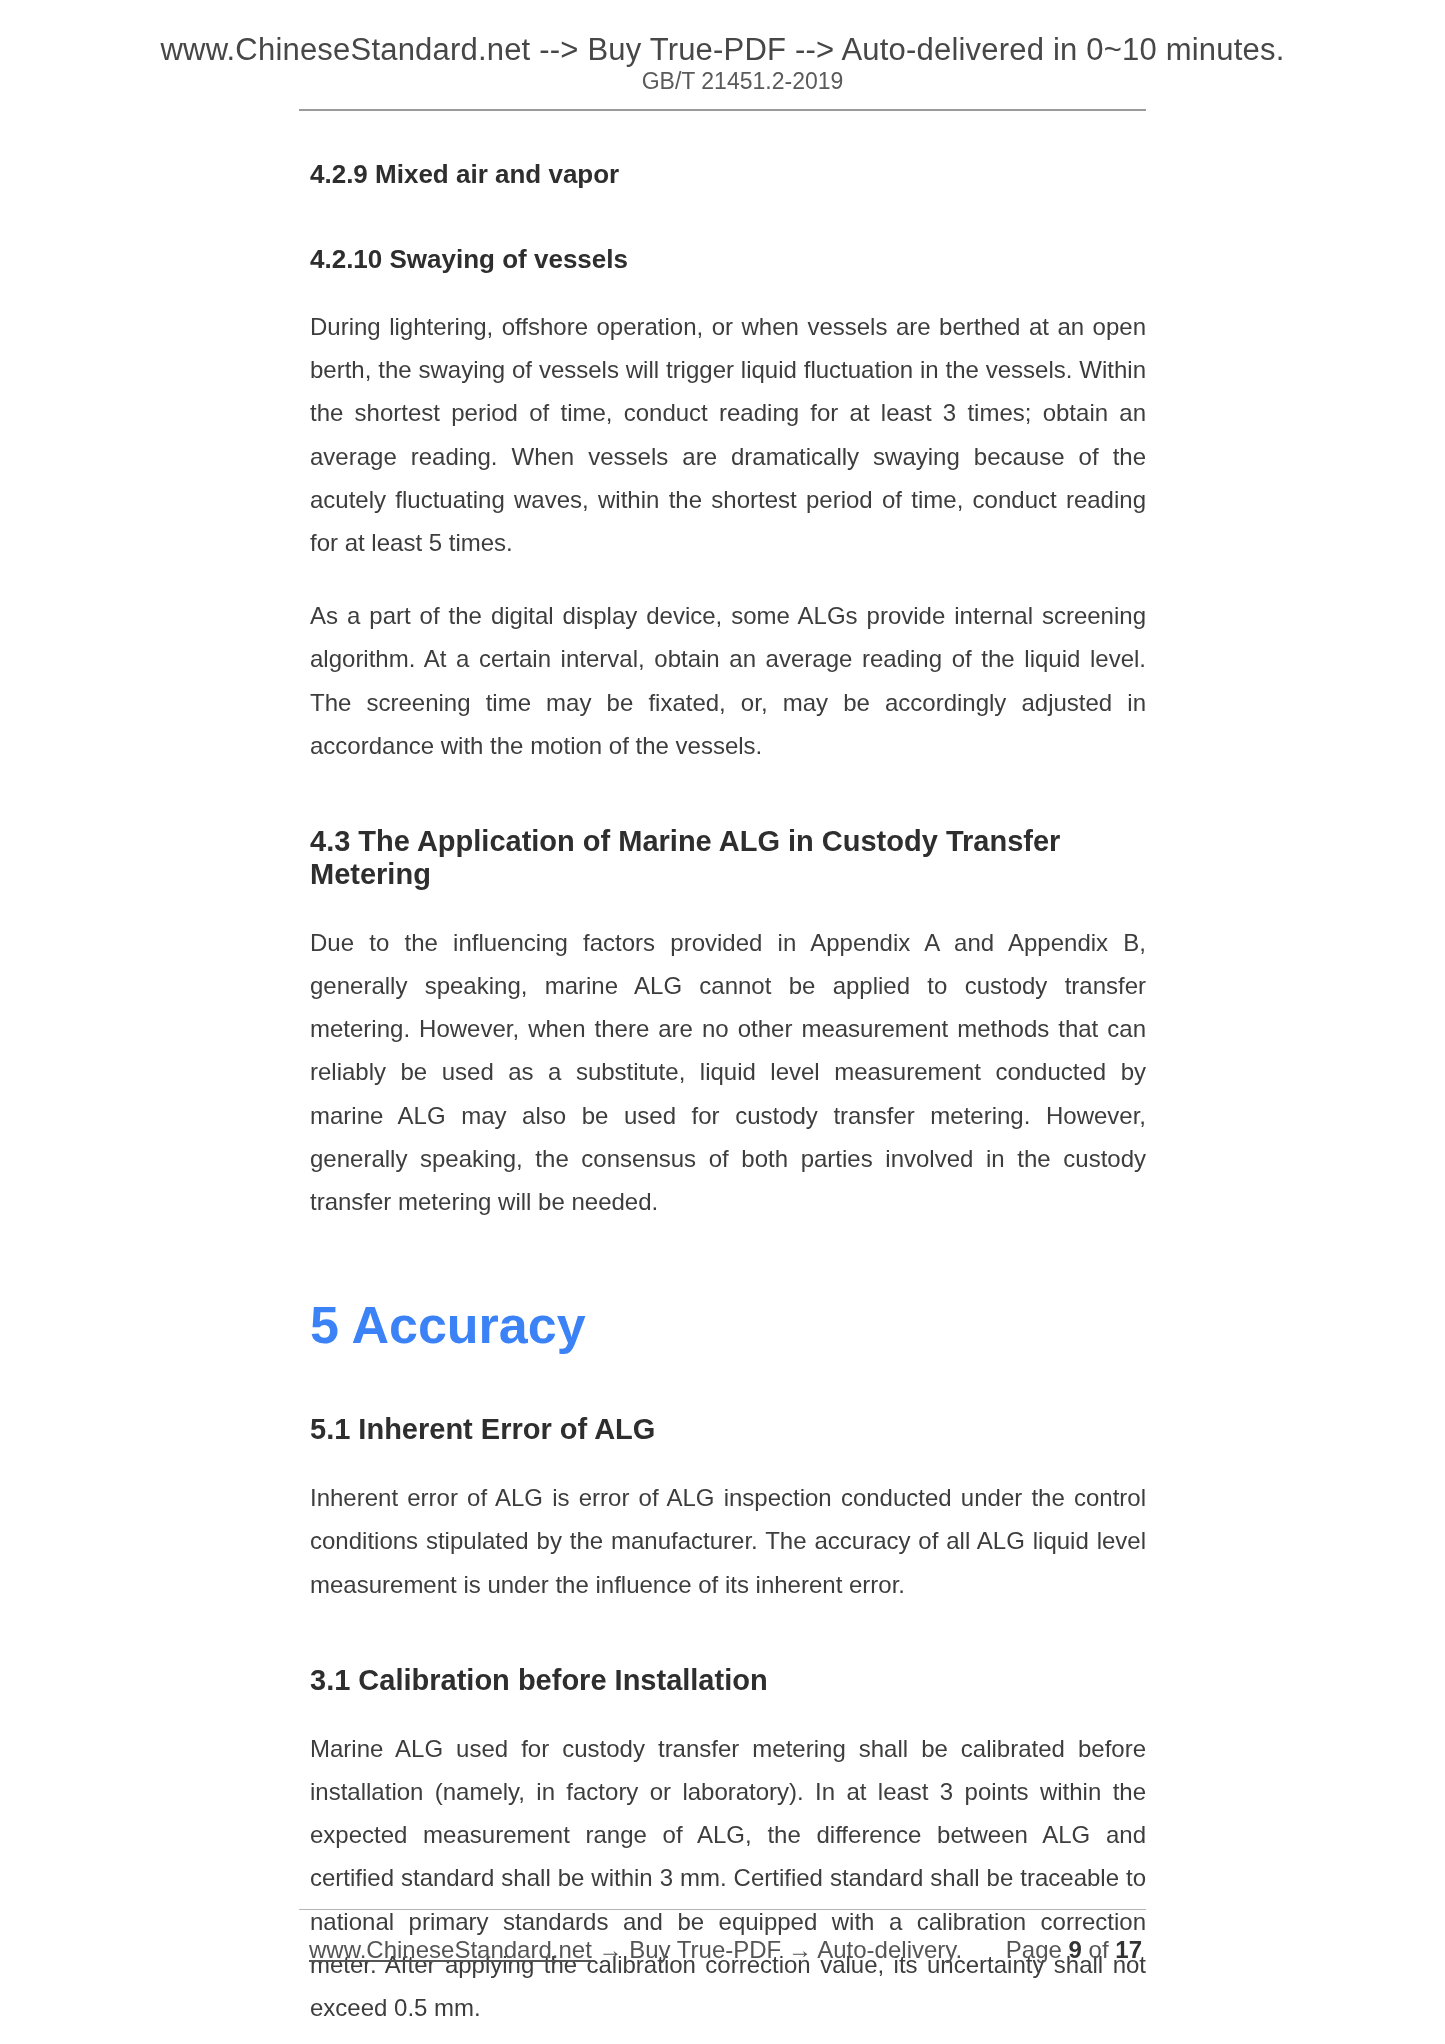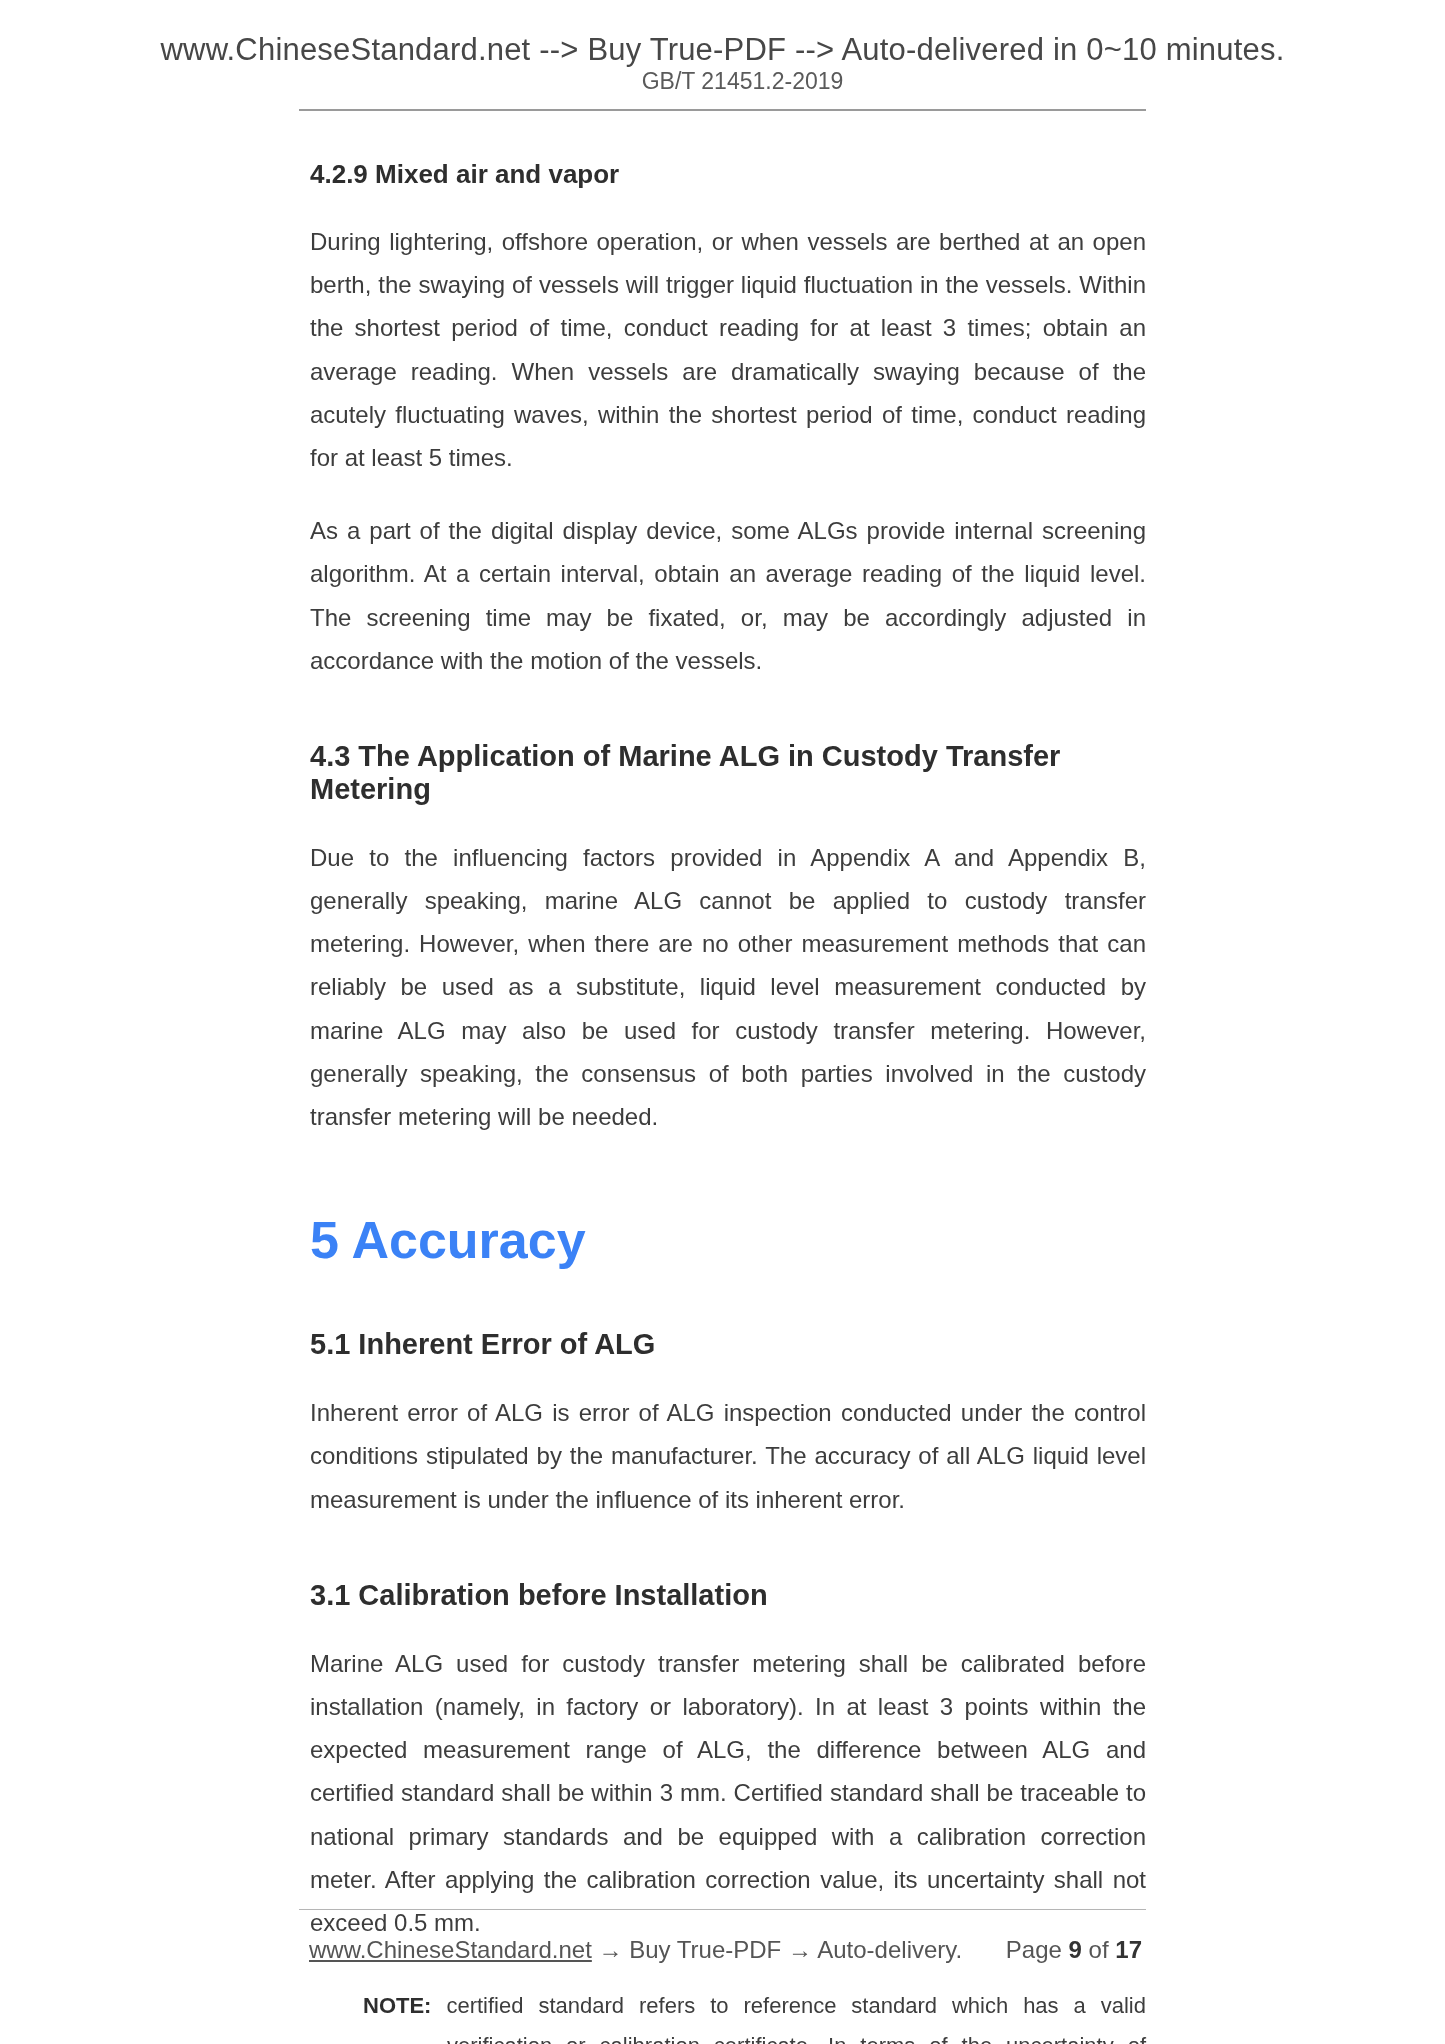--- a/index.html
+++ b/index.html
@@ -93,20 +93,21 @@
     <div class="banner">www.ChineseStandard.net --&gt; Buy True-PDF --&gt; Auto-delivered in 0~10 minutes.</div>
     <div class="doc-number">GB/T 21451.2-2019</div>
   </div>
 
   <hr class="rule">
 
   <div class="content">
 
     <h3 class="sub first">4.2.9 Mixed air and vapor</h3>
 
+    <h3 class="sub">4.2.10 Swaying of vessels</h3>
     <p class="body">During lightering, offshore operation, or when vessels are berthed at an open berth, the swaying of vessels will trigger liquid fluctuation in the vessels. Within the shortest period of time, conduct reading for at least 3 times; obtain an average reading. When vessels are dramatically swaying because of the acutely fluctuating waves, within the shortest period of time, conduct reading for at least 5 times.</p>
     <p class="body">As a part of the digital display device, some ALGs provide internal screening algorithm. At a certain interval, obtain an average reading of the liquid level. The screening time may be fixated, or, may be accordingly adjusted in accordance with the motion of the vessels.</p>
 
     <h2 class="sec">4.3 The Application of Marine ALG in Custody Transfer Metering</h2>
     <p class="body">Due to the influencing factors provided in Appendix A and Appendix B, generally speaking, marine ALG cannot be applied to custody transfer metering. However, when there are no other measurement methods that can reliably be used as a substitute, liquid level measurement conducted by marine ALG may also be used for custody transfer metering. However, generally speaking, the consensus of both parties involved in the custody transfer metering will be needed.</p>
 
     <h1 class="chap">5 Accuracy</h1>
 
     <h2 class="sec">5.1 Inherent Error of ALG</h2>
     <p class="body">Inherent error of ALG is error of ALG inspection conducted under the control conditions stipulated by the manufacturer. The accuracy of all ALG liquid level measurement is under the influence of its inherent error.</p>

